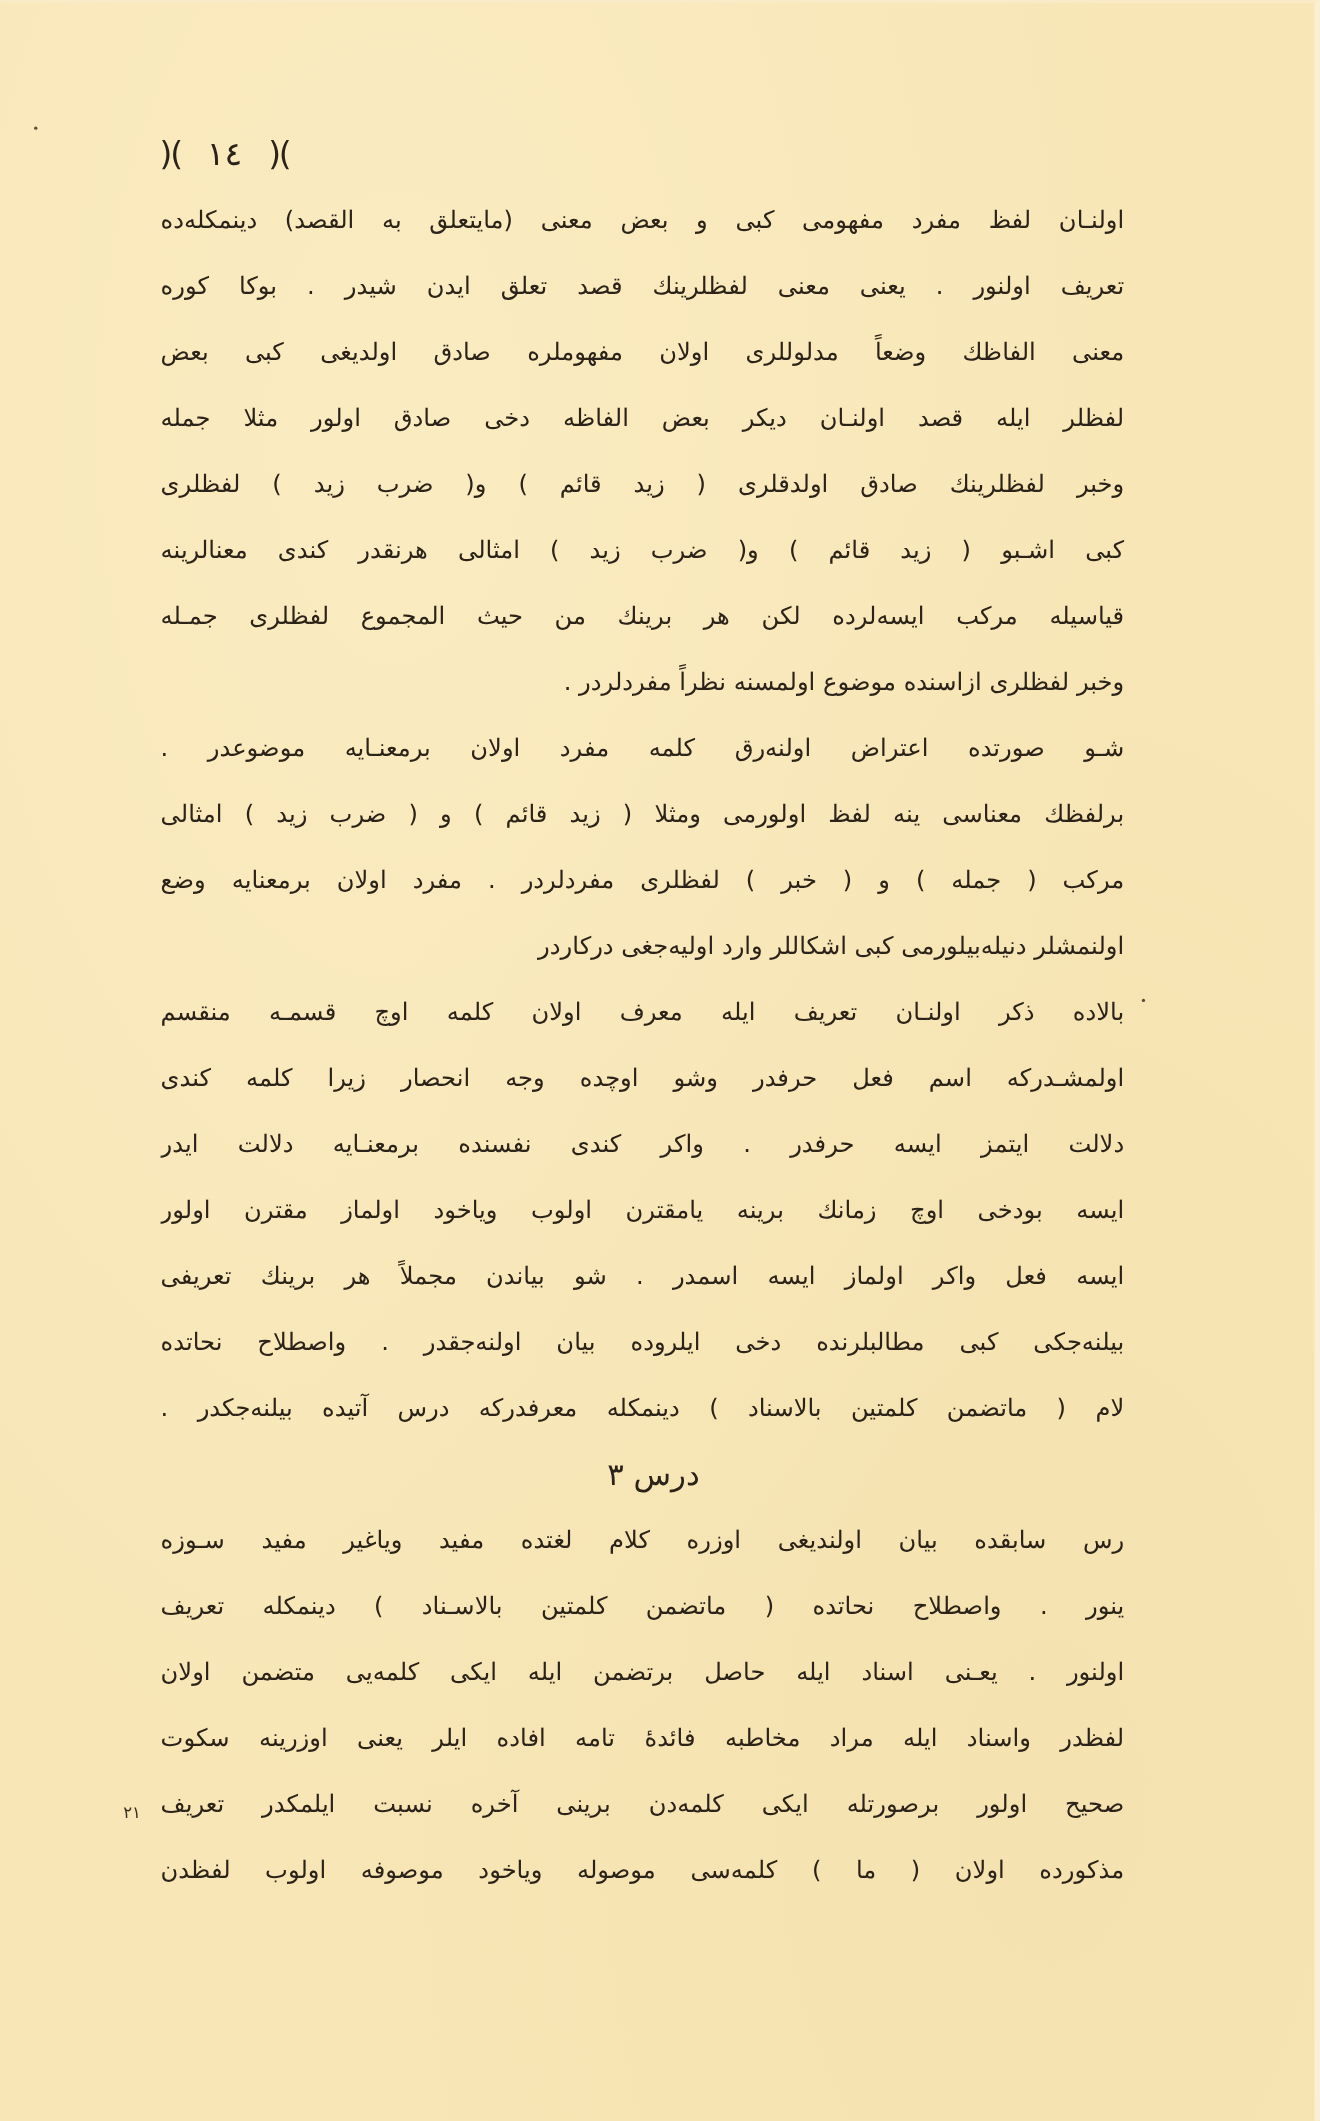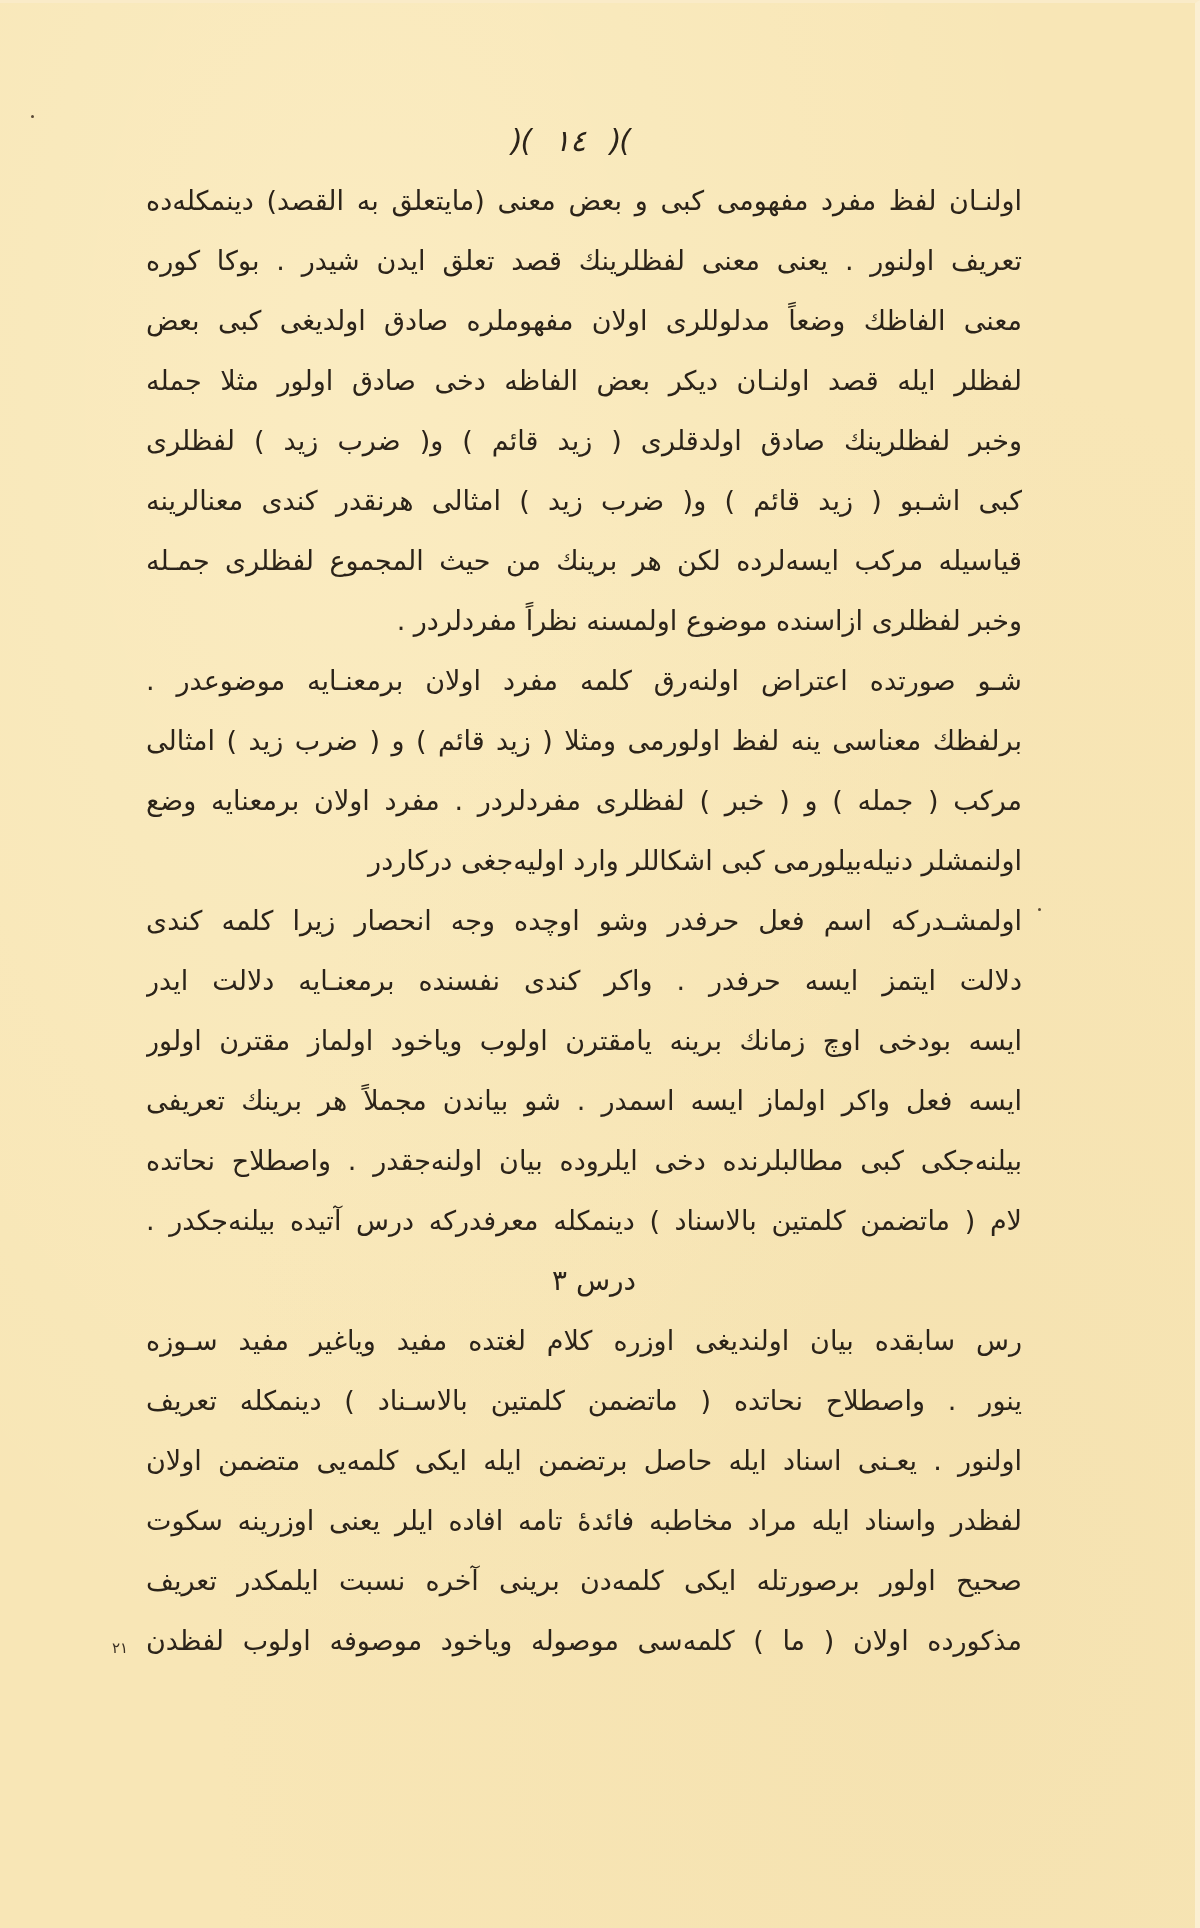--- a/index.html
+++ b/index.html
@@ -19,45 +19,43 @@
     background:
       radial-gradient(ellipse at 30% 20%, rgba(255,246,214,0.35), rgba(255,246,214,0) 60%),
       radial-gradient(ellipse at 80% 85%, rgba(236,214,160,0.25), rgba(236,214,160,0) 55%),
       #F8E6B6;
     box-sizing: border-box;
     border-right: 5px solid #FBEFD2;
     border-top: 3px solid #FAEBC8;
   }
   .header {
     position: absolute;
-    left: 132px;
+    left: 145px;
     top: 108px;
     width: 876px;
     height: 60px;
     line-height: 60px;
-    text-align: center;
     direction: ltr;
     font-size: 30px;
     unicode-bidi: isolate;
-    font-style: italic;
   }
   .header span { display: inline-block; }
   .header .orn { font-size: 30px; letter-spacing: -2px; }
   .header .num { margin: 0 14px; }
   .text-block {
     position: absolute;
     left: 146px;
     top: 168px;
     width: 876px;
   }
   .line {
     direction: rtl;
     height: auto;
     line-height: 60px;
-    font-size: 27px;
+    font-size: 22px;
     text-align: justify;
     text-align-last: justify;
     white-space: normal;
     word-spacing: 0;
   }
   .line.end { text-align-last: start; }
   .lesson-heading {
     direction: rtl;
     line-height: 60px;
     height: 60px;
@@ -101,20 +99,21 @@
     <div class="line" style="height: 60px; overflow: hidden;">معنى الفاظك وضعاً مدلوللرى اولان مفهوملره صادق اولديغى كبى بعض</div>
     <div class="line" style="height: 60px; overflow: hidden;">لفظلر ايله قصد اولنـان ديكر بعض الفاظه دخى صادق اولور مثلا جمله</div>
     <div class="line" style="height: 60px; overflow: hidden;">وخبر لفظلرينك صادق اولدقلرى ( زيد قائم ) و( ضرب زيد ) لفظلرى</div>
     <div class="line" style="height: 60px; overflow: hidden;">كبى اشـبو ( زيد قائم ) و( ضرب زيد ) امثالى هرنقدر كندى معنالرينه</div>
     <div class="line" style="height: 60px; overflow: hidden;">قياسيله مركب ايسه‌لرده لكن هر برينك من حيث المجموع لفظلرى جمـله</div>
     <div class="line end" style="height: 60px; overflow: hidden;">وخبر لفظلرى ازاسنده موضوع اولمسنه نظراً مفردلردر .</div>
     <div class="line" style="height: 60px; overflow: hidden;">شـو صورتده اعتراض اولنه‌رق كلمه مفرد اولان برمعنـايه موضوعدر .</div>
     <div class="line" style="height: 60px; overflow: hidden;">برلفظك معناسى ينه لفظ اولورمى ومثلا ( زيد قائم ) و ( ضرب زيد ) امثالى</div>
     <div class="line" style="height: 60px; overflow: hidden;">مركب ( جمله ) و ( خبر ) لفظلرى مفردلردر . مفرد اولان برمعنايه وضع</div>
     <div class="line end" style="height: 60px; overflow: hidden;">اولنمشلر دنيله‌بيلورمى كبى اشكاللر وارد اوليه‌جغى دركاردر</div>
+    <div class="line" style="height: 60px; overflow: hidden;">بالاده ذكر اولنـان تعريف ايله معرف اولان كلمه اوچ قسمـه منقسم</div>
     <div class="line" style="height: 60px; overflow: hidden;">اولمشـدركه اسم فعل حرفدر وشو اوچده وجه انحصار زيرا كلمه كندى</div>
     <div class="line" style="height: 60px; overflow: hidden;">دلالت ايتمز ايسه حرفدر . واكر كندى نفسنده برمعنـايه دلالت ايدر</div>
     <div class="line" style="height: 60px; overflow: hidden;">ايسه بودخى اوچ زمانك برينه يامقترن اولوب وياخود اولماز مقترن اولور</div>
     <div class="line" style="height: 60px; overflow: hidden;">ايسه فعل واكر اولماز ايسه اسمدر . شو بياندن مجملاً هر برينك تعريفى</div>
     <div class="line" style="height: 60px; overflow: hidden;">بيلنه‌جكى كبى مطالبلرنده دخى ايلروده بيان اولنه‌جقدر . واصطلاح نحاتده</div>
     <div class="line" style="height: 60px; overflow: hidden;">لام ( ماتضمن كلمتين بالاسناد ) دينمكله معرفدركه درس آتيده بيلنه‌جكدر .</div>
 
     <div class="lesson-heading">درس ٣</div>
 
     <div class="line" style="height: 60px; overflow: hidden;">رس سابقده بيان اولنديغى اوزره كلام لغتده مفيد وياغير مفيد سـوزه</div>

